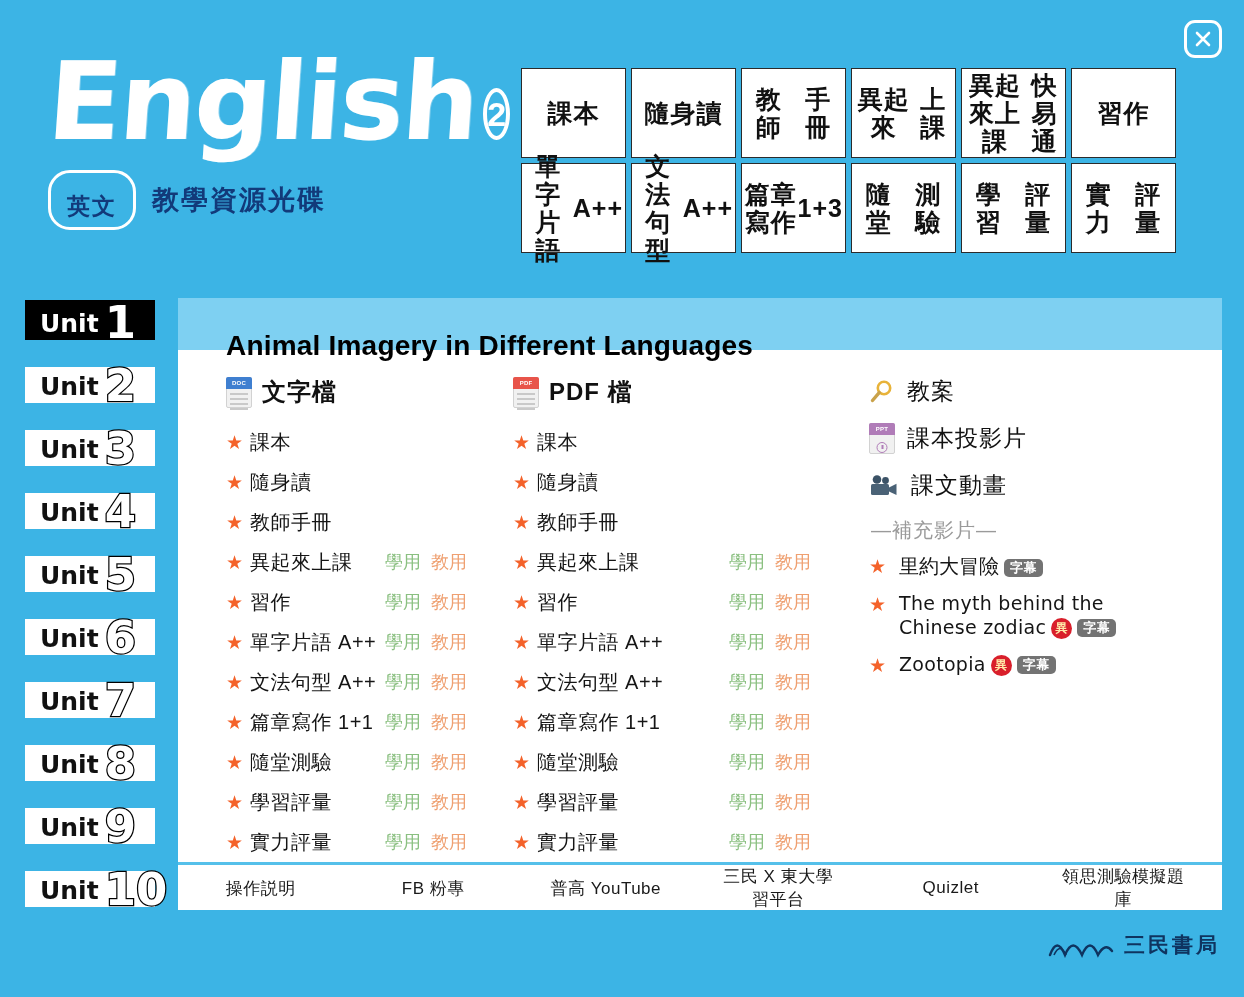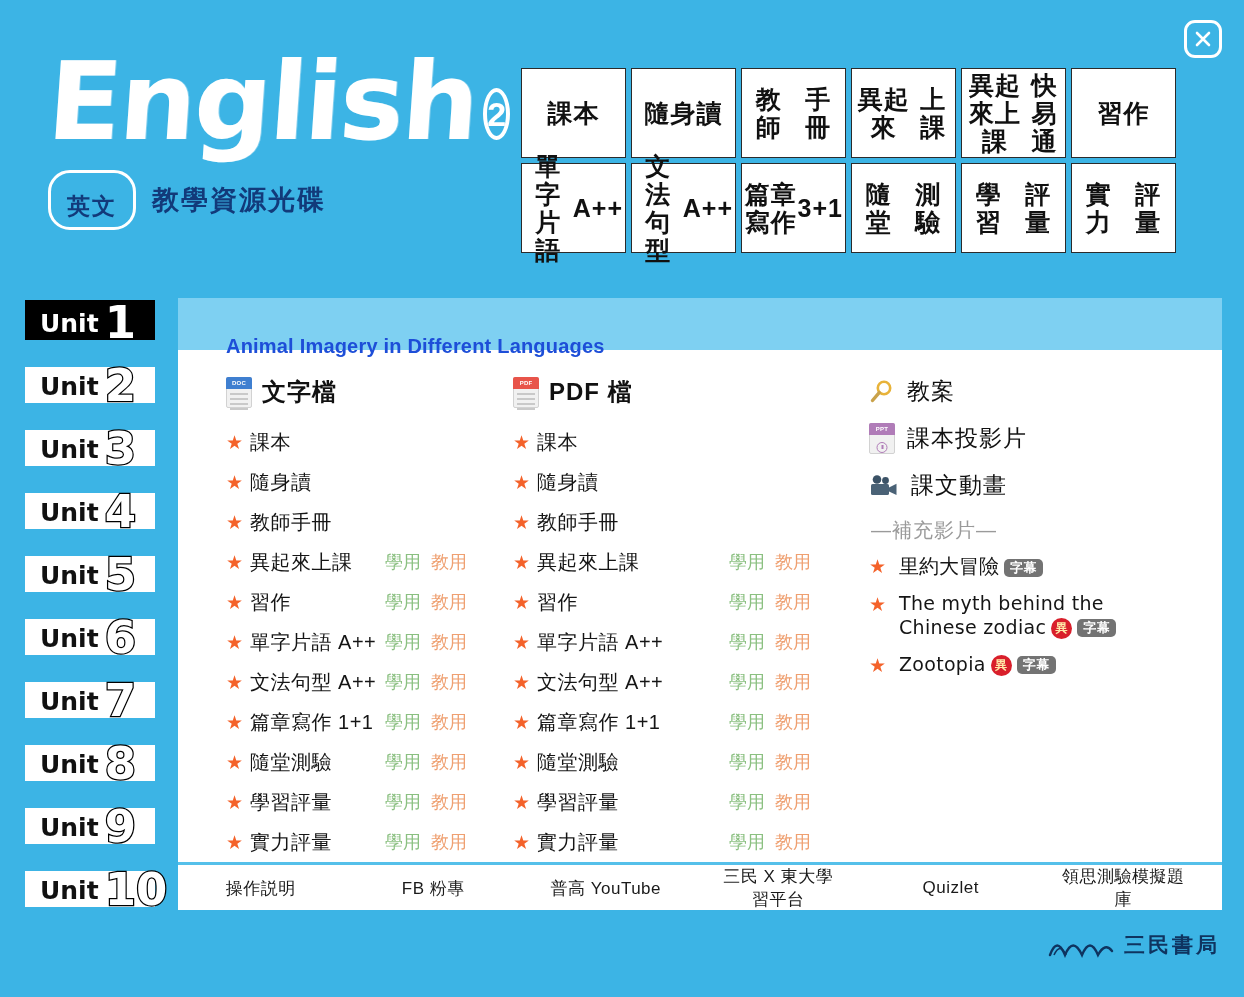--- a/index.html
+++ b/index.html
@@ -113,21 +113,21 @@
     background: #ffffff;
     display: flex; flex-direction: column;
   }
   .panel-header {
     background: #7ed0f2;
     height: 52px;
     display: flex; align-items: center;
     padding-left: 48px;
   }
   .panel-title {
-    font-size: 20px; font-weight: bold; color: #1d4ed8;
+    font-size: 28px; font-weight: bold; color: #000000;
     letter-spacing: .2px;
     margin-top: 44px;
   }
   .panel-body {
     flex: 1;
     display: flex;
     padding: 22px 16px 0 0;
     border-radius: 31px;
   }
   .col { padding-top: 4px; }
@@ -307,21 +307,21 @@
     <div class="nav-cell">
       <span>單字片語</span>
       <span>A++</span>
     </div>
     <div class="nav-cell">
       <span>文法句型</span>
       <span>A++</span>
     </div>
     <div class="nav-cell">
       <span>篇章寫作</span>
-      <span>3+1</span>
+      <span>1+3</span>
     </div>
     <div class="nav-cell">
       <span>隨堂</span>
       <span>測驗</span>
     </div>
     <div class="nav-cell">
       <span>學習</span>
       <span>評量</span>
     </div>
     <div class="nav-cell">

